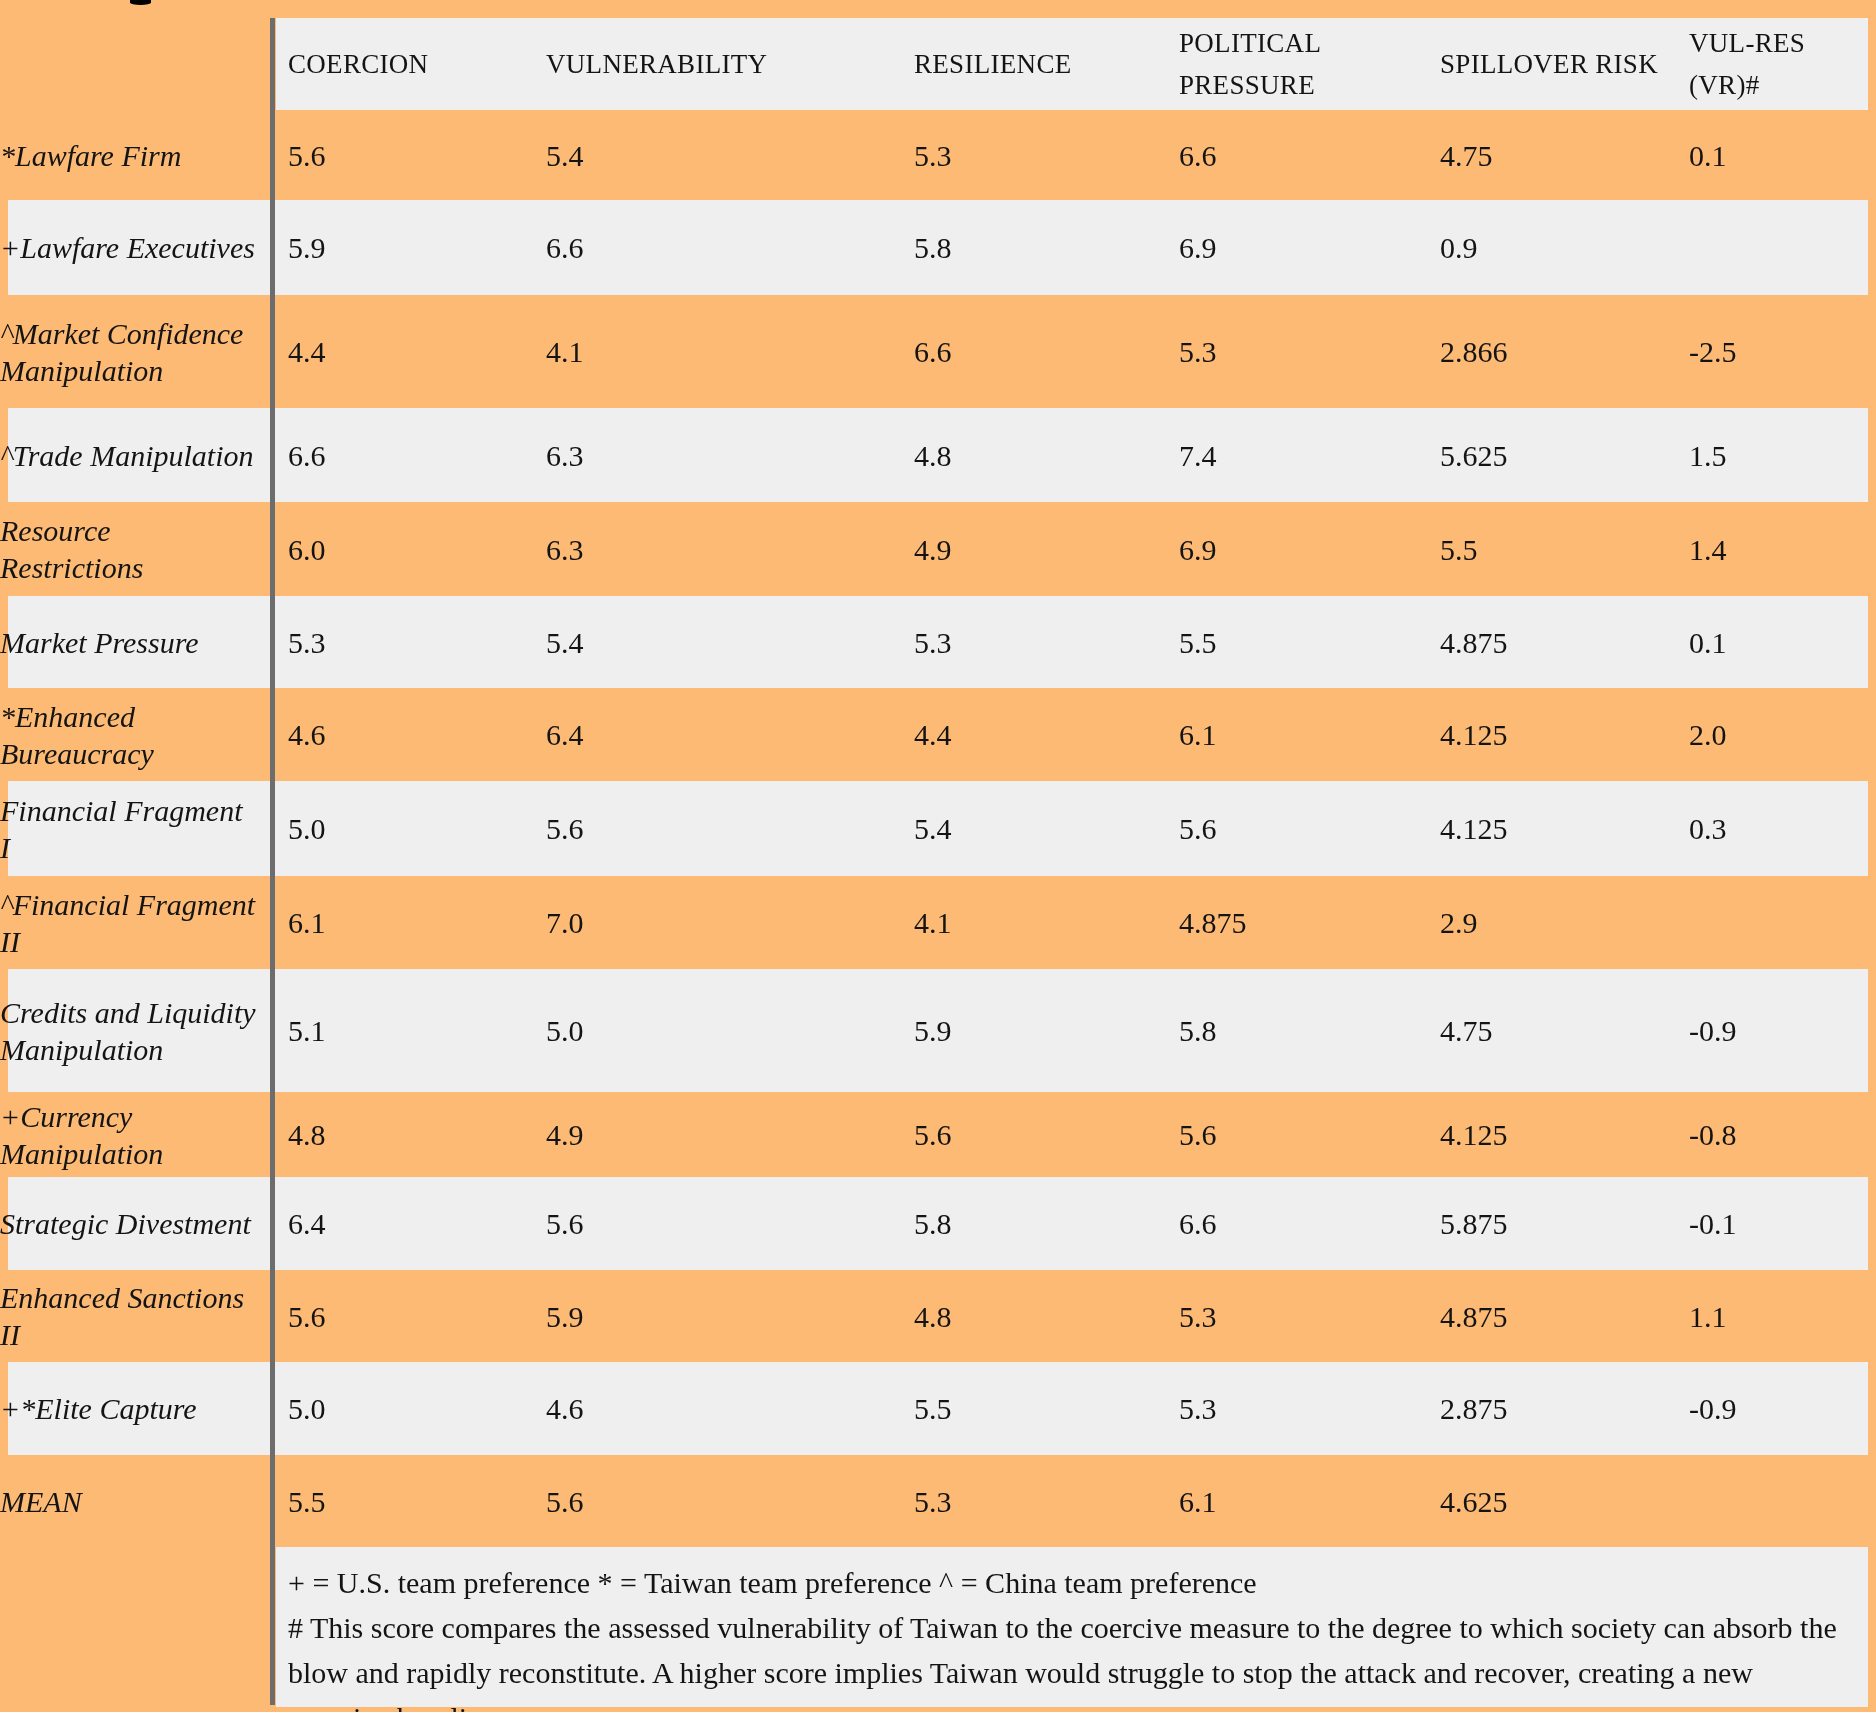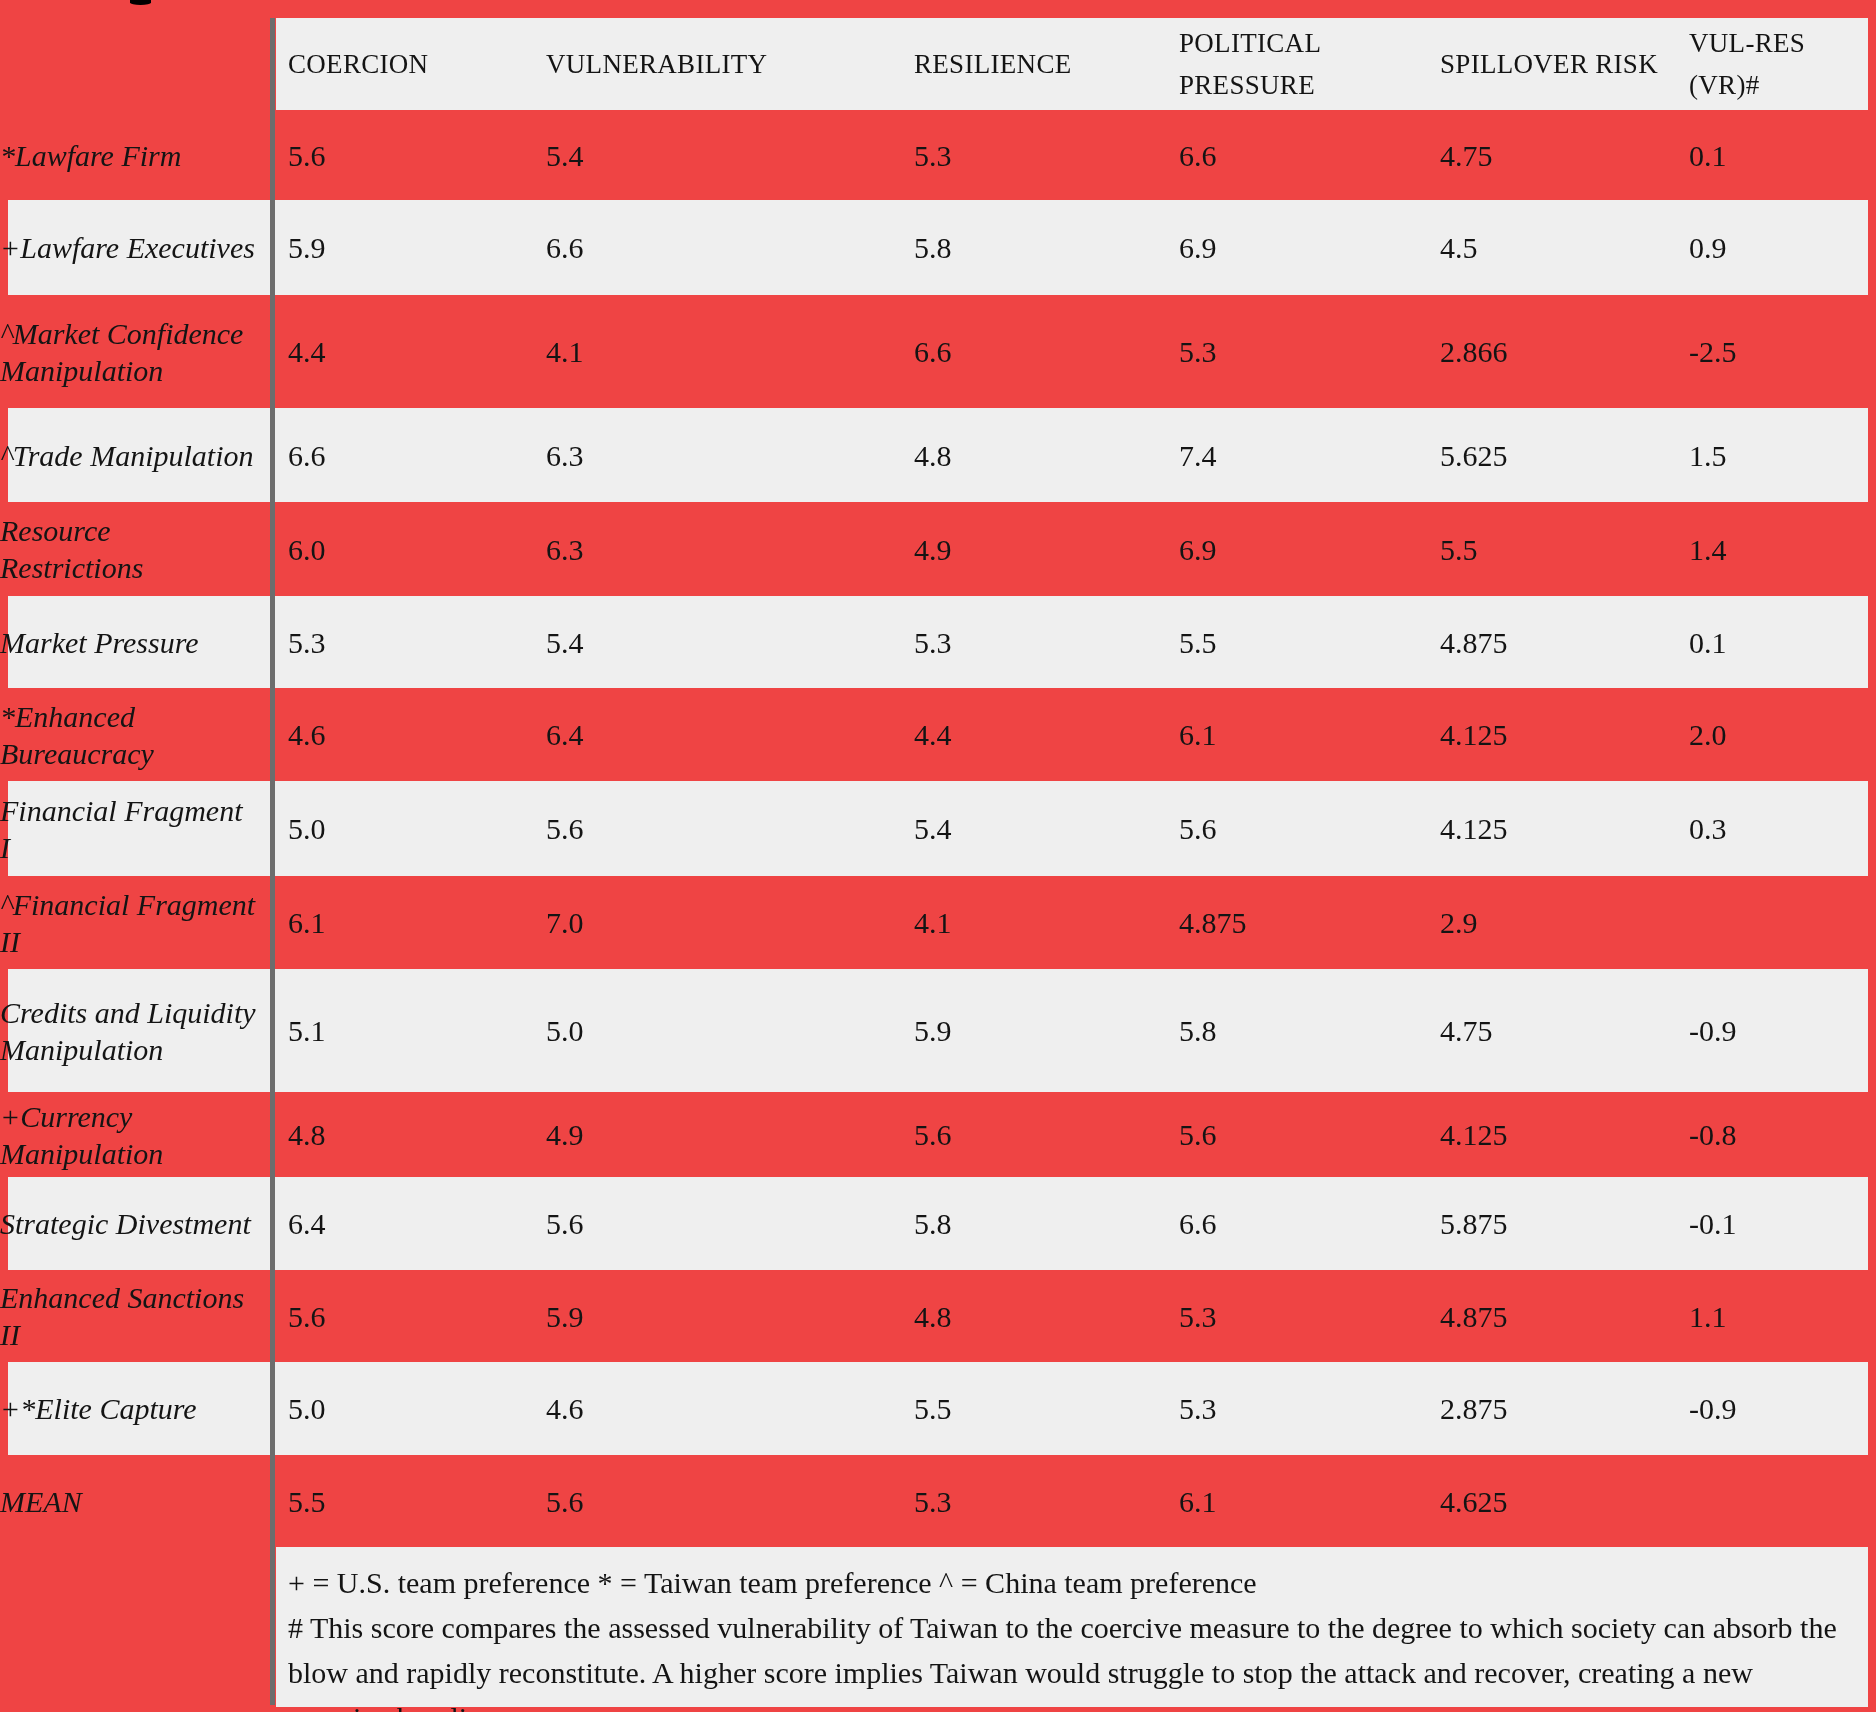--- a/index.html
+++ b/index.html
@@ -1,19 +1,19 @@
 <!DOCTYPE html>
 <html><head>
 <meta charset="utf-8">
 <style>
   html,body{margin:0;padding:0;background:#ffffff;}
   .page{
     position:relative;
     width:1876px;height:1712px;
-    background:#ef4444;
+    background:#fdba74;
     overflow:hidden;
     font-family:"Liberation Serif","DejaVu Serif",serif;
     color:#141414;
   }
   
   .caption-fragment{
     position:absolute;left:130px;top:0;
     width:21px;height:5px;background:#000;
     border-radius:0 0 55% 55%;
   }
@@ -91,21 +91,20 @@
       <div class="cell">4.75</div>
       <div class="cell">0.1</div>
     </div>
 
     <div class="row stripe" style="height:95px">
       <div class="cell label">+Lawfare Executives</div>
       <div class="cell">5.9</div>
       <div class="cell">6.6</div>
       <div class="cell">5.8</div>
       <div class="cell">6.9</div>
-      <div class="cell">4.5</div>
       <div class="cell">0.9</div>
     </div>
 
     <div class="row" style="height:113px">
       <div class="cell label">^Market Confidence Manipulation</div>
       <div class="cell">4.4</div>
       <div class="cell">4.1</div>
       <div class="cell">6.6</div>
       <div class="cell">5.3</div>
       <div class="cell">2.866</div>

